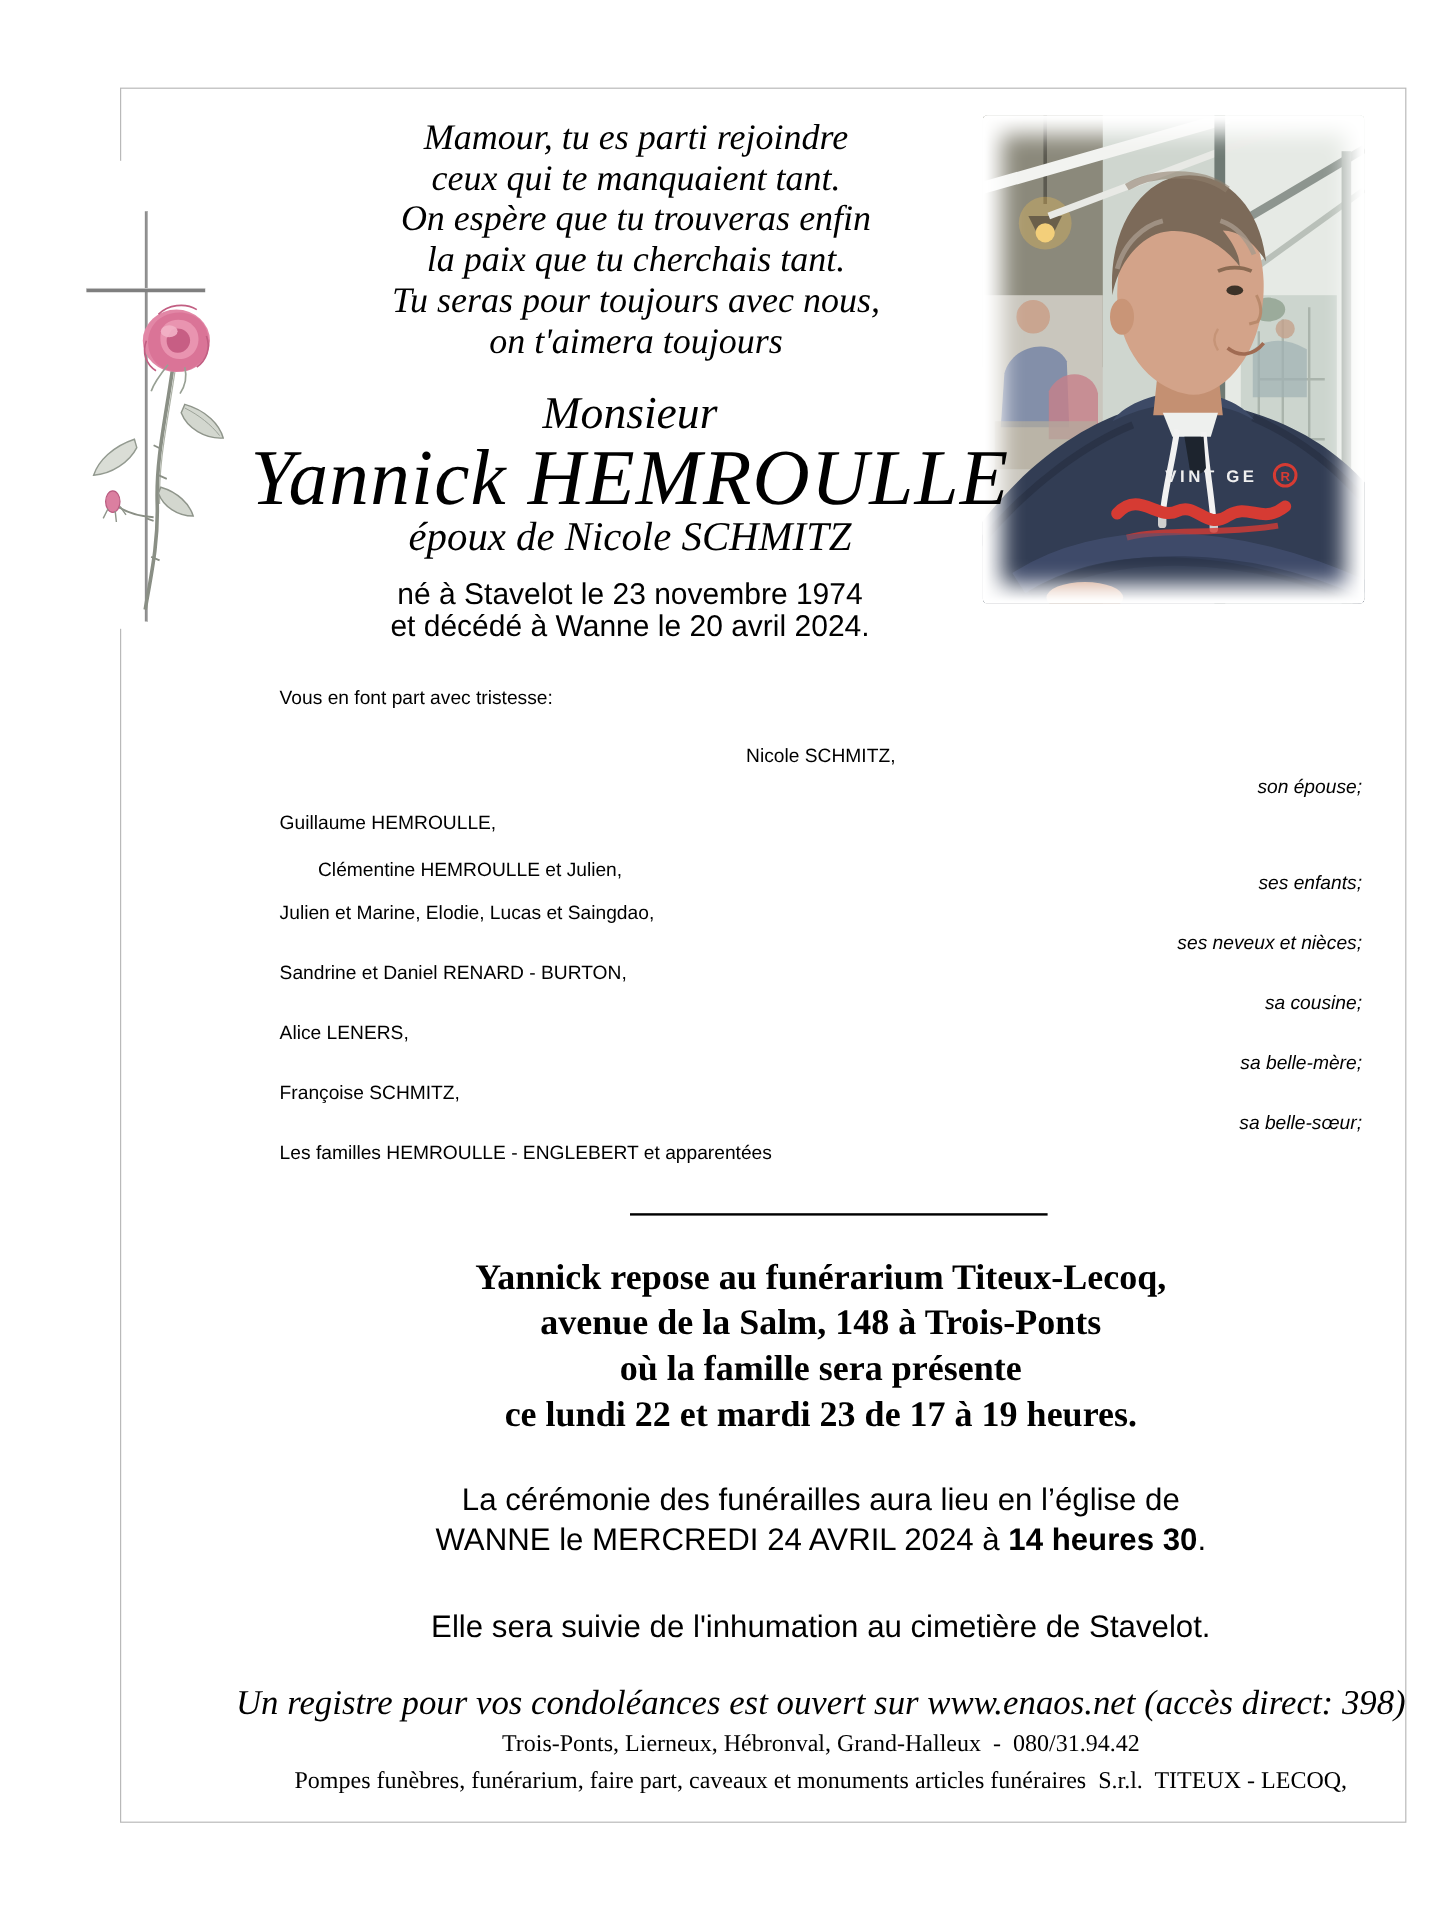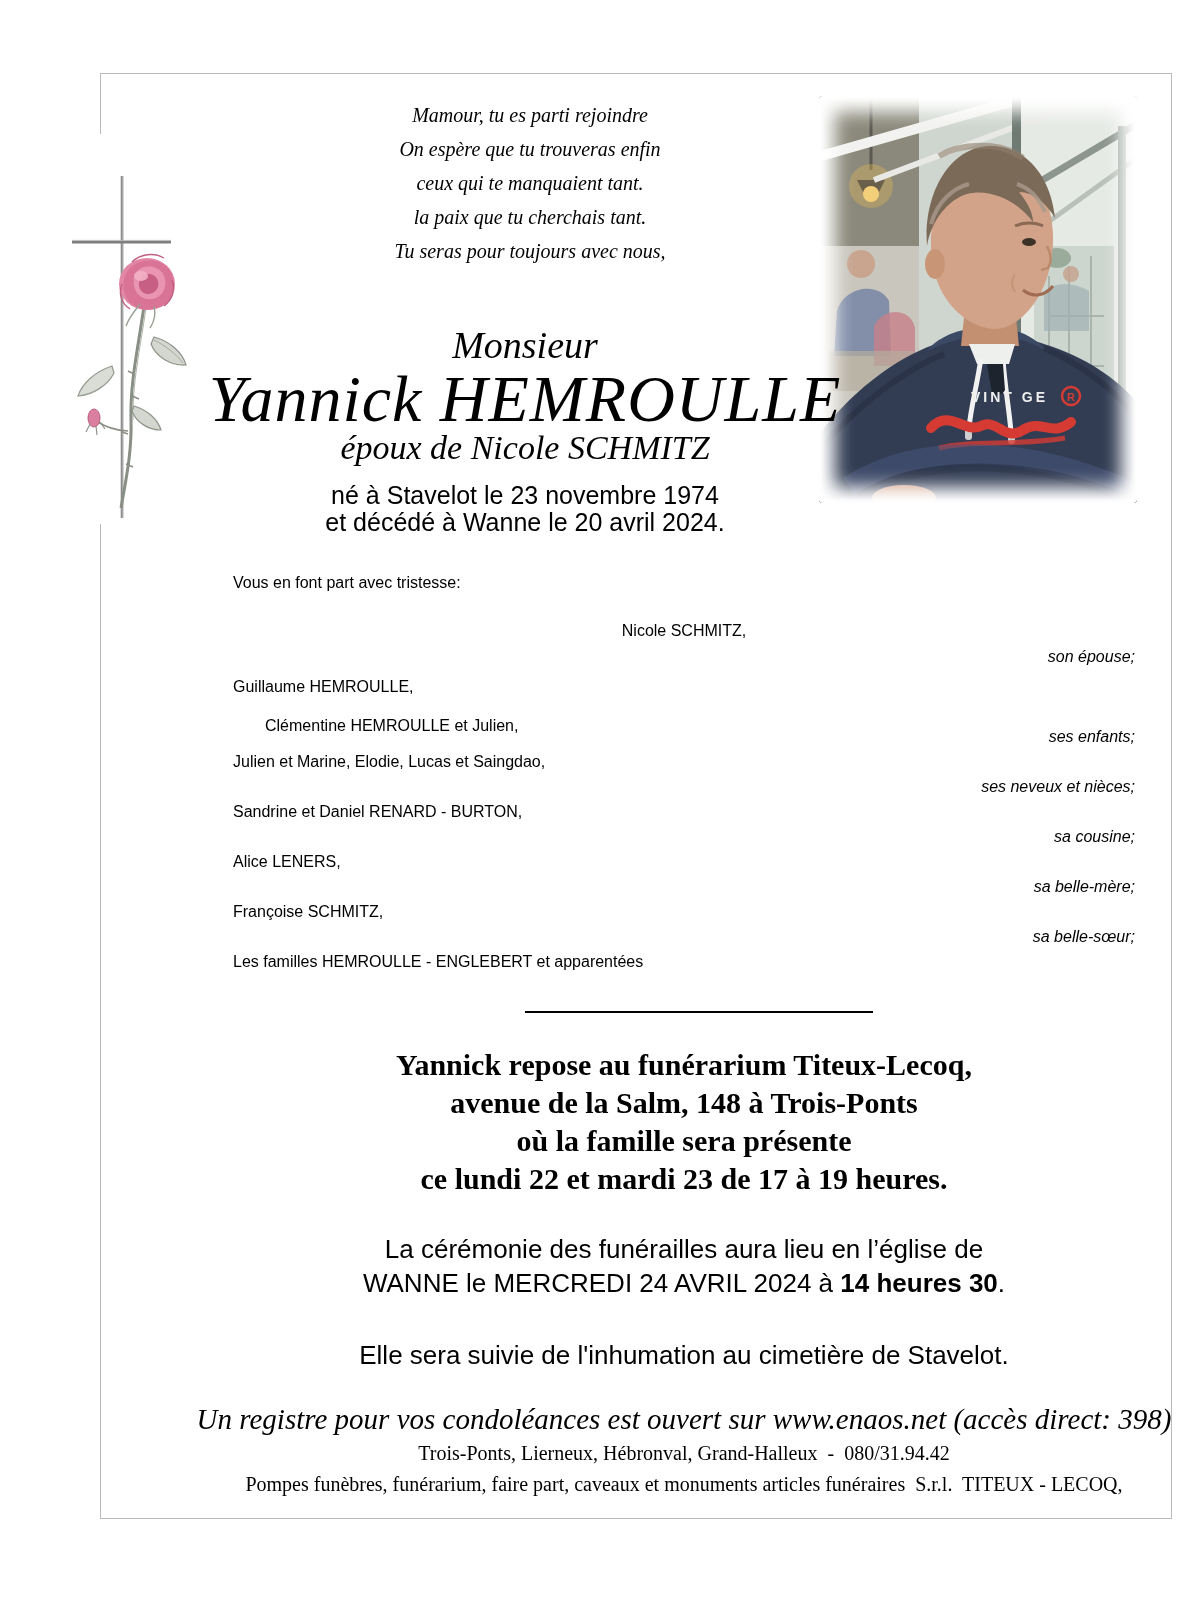--- a/index.html
+++ b/index.html
@@ -8,21 +8,21 @@
     font-family:"Liberation Sans",sans-serif;color:#000;overflow:hidden;
   }
   .frame{
     position:absolute;left:100px;top:73px;width:1070px;height:1444px;
     border:1px solid #b9b9b9;
   }
   
   .poem{
     position:absolute;left:145px;top:98px;width:770px;text-align:center;
     font-family:"Liberation Serif",serif;font-style:italic;
-    font-size:20px;line-height:34px;
+    font-size:30px;line-height:34px;
   }
   
   .heading{position:absolute;left:145px;width:760px;text-align:center;
     font-family:"Liberation Serif",serif;font-style:italic;font-weight:normal;}
   .h-title{top:324px;font-size:38px;line-height:42px;}
   .h-name{top:370px;font-size:66px;line-height:58px;letter-spacing:1px;}
   .h-spouse{top:428px;font-size:34px;line-height:40px;}
   .h-birth{position:absolute;left:145px;width:760px;text-align:center;
     font-size:25px;line-height:27px;}
   
@@ -154,24 +154,25 @@
 
       <path d="M30,390 C100,345 210,348 318,398" stroke="#48557a" stroke-width="20" fill="none" opacity="0.55"></path>
       <path d="M40,400 C110,360 220,362 318,407" stroke="#2a344a" stroke-width="8" fill="none" opacity="0.6"></path>
       <ellipse cx="85" cy="402" rx="32" ry="13" fill="#cf9f85"></ellipse>
     </svg>
     <div class="photo-feather"></div>
   </div>
 
   <div class="poem">
     <div>Mamour, tu es parti rejoindre</div>
+    <div>ceux qui te manquaient tant.</div>
     <div>On espère que tu trouveras enfin</div>
-    <div>ceux qui te manquaient tant.</div>
     <div>la paix que tu cherchais tant.</div>
     <div>Tu seras pour toujours avec nous,</div>
+    <div>on t'aimera toujours</div>
   </div>
 
   <div class="heading h-title">Monsieur</div>
   <div class="heading h-name">Yannick HEMROULLE</div>
   <div class="heading h-spouse">époux de Nicole SCHMITZ</div>
   <div class="h-birth" style="top:482px;">né à Stavelot le 23 novembre 1974</div>
   <div class="h-birth" style="top:509px;">et décédé à Wanne le 20 avril 2024.</div>
 
   <div class="fam" style="top:570px;">Vous en font part avec tristesse:</div>
 

